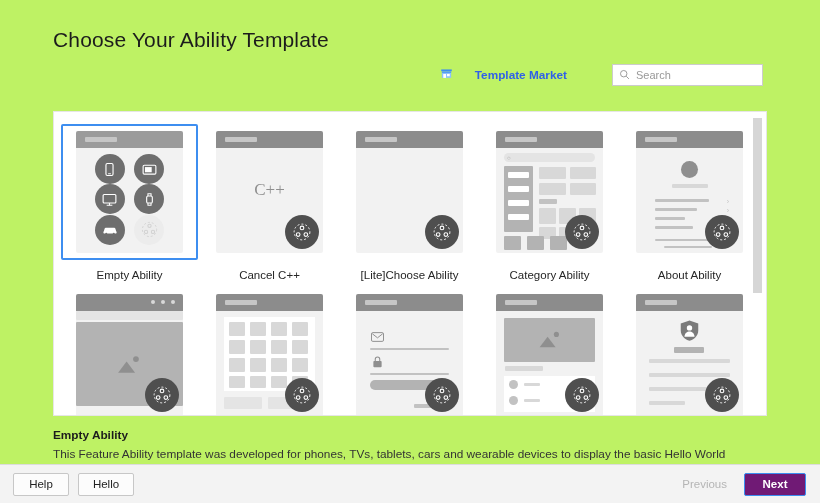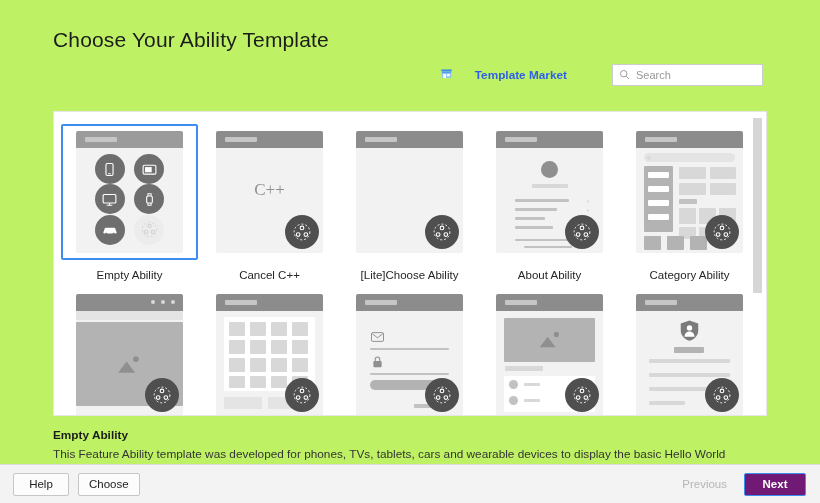--- a/index.html
+++ b/index.html
@@ -342,48 +342,20 @@
             </div>
             <div class="card-label">[Lite]Choose Ability</div>
           </div>
 
           <div class="card">
             <div class="thumb-wrap">
               <div class="thumb">
                 <div class="tbar">
                     <div class="tbar-pill"></div>
                   </div>
-                <div style="position:absolute;left:45px;top:30px;width:17px;height:17px;border-radius:50%;background:#8f8f8f;"></div>
-                <div class="ph" style="left:36px;top:53px;width:36px;height:4px;"></div>
-                <div class="ph dark" style="left:19px;top:68px;width:54px;height:3px;"></div>
-                <div class="ph dark" style="left:19px;top:77px;width:42px;height:3px;"></div>
-                <div class="ph dark" style="left:19px;top:86px;width:30px;height:3px;"></div>
-                <div class="ph dark" style="left:19px;top:95px;width:38px;height:3px;"></div>
-                <div style="position:absolute;right:14px;top:66px;color:#c4c4c4;font-size:7px;line-height:9px;">›<br>›<br>›<br>›</div>
-                <div class="ph dark" style="left:19px;top:108px;width:66px;height:2px;"></div>
-                <div class="ph dark" style="left:28px;top:115px;width:48px;height:2px;"></div>
-                <div class="badge">
-                  <svg viewBox="0 0 24 24" width="22" height="22">
-                    <circle cx="12" cy="12" r="8.6" stroke="#fff" stroke-width="1" fill="none" stroke-dasharray="2.2 2.2"></circle>
-                    <circle cx="12" cy="7.6" r="2" stroke="#fff" stroke-width="1.2" fill="none"></circle>
-                    <circle cx="7.8" cy="14.8" r="2" stroke="#fff" stroke-width="1.2" fill="none"></circle>
-                    <circle cx="16.2" cy="14.8" r="2" stroke="#fff" stroke-width="1.2" fill="none"></circle>
-                  </svg>
-                </div>
-              </div>
-            </div>
-            <div class="card-label">About Ability</div>
-          </div>
-
-          <div class="card">
-            <div class="thumb-wrap">
-              <div class="thumb">
-                <div class="tbar">
-                    <div class="tbar-pill"></div>
-                  </div>
                 <div class="ph light" style="left:8px;top:22px;right:8px;height:9px;border-radius:5px;"></div>
                 <div style="position:absolute;left:11px;top:24px;color:#9a9a9a;font-size:6px;">○</div>
                 <div class="ph darker" style="left:8px;top:35px;width:29px;height:66px;"></div>
                 <div class="ph" style="left:12px;top:41px;width:21px;height:6px;background:#fff;"></div>
                 <div class="ph" style="left:12px;top:55px;width:21px;height:6px;background:#fff;"></div>
                 <div class="ph" style="left:12px;top:69px;width:21px;height:6px;background:#fff;"></div>
                 <div class="ph" style="left:12px;top:83px;width:21px;height:6px;background:#fff;"></div>
                 <div class="ph" style="left:43px;top:36px;width:27px;height:12px;"></div>
                 <div class="ph" style="left:74px;top:36px;width:26px;height:12px;"></div>
                 <div class="ph" style="left:43px;top:52px;width:27px;height:12px;"></div>
@@ -408,20 +380,48 @@
                 </div>
               </div>
             </div>
             <div class="card-label">Category Ability</div>
           </div>
 
           <div class="card">
             <div class="thumb-wrap">
               <div class="thumb">
                 <div class="tbar">
+                    <div class="tbar-pill"></div>
+                  </div>
+                <div style="position:absolute;left:45px;top:30px;width:17px;height:17px;border-radius:50%;background:#8f8f8f;"></div>
+                <div class="ph" style="left:36px;top:53px;width:36px;height:4px;"></div>
+                <div class="ph dark" style="left:19px;top:68px;width:54px;height:3px;"></div>
+                <div class="ph dark" style="left:19px;top:77px;width:42px;height:3px;"></div>
+                <div class="ph dark" style="left:19px;top:86px;width:30px;height:3px;"></div>
+                <div class="ph dark" style="left:19px;top:95px;width:38px;height:3px;"></div>
+                <div style="position:absolute;right:14px;top:66px;color:#c4c4c4;font-size:7px;line-height:9px;">›<br>›<br>›<br>›</div>
+                <div class="ph dark" style="left:19px;top:108px;width:66px;height:2px;"></div>
+                <div class="ph dark" style="left:28px;top:115px;width:48px;height:2px;"></div>
+                <div class="badge">
+                  <svg viewBox="0 0 24 24" width="22" height="22">
+                    <circle cx="12" cy="12" r="8.6" stroke="#fff" stroke-width="1" fill="none" stroke-dasharray="2.2 2.2"></circle>
+                    <circle cx="12" cy="7.6" r="2" stroke="#fff" stroke-width="1.2" fill="none"></circle>
+                    <circle cx="7.8" cy="14.8" r="2" stroke="#fff" stroke-width="1.2" fill="none"></circle>
+                    <circle cx="16.2" cy="14.8" r="2" stroke="#fff" stroke-width="1.2" fill="none"></circle>
+                  </svg>
+                </div>
+              </div>
+            </div>
+            <div class="card-label">About Ability</div>
+          </div>
+
+          <div class="card">
+            <div class="thumb-wrap">
+              <div class="thumb">
+                <div class="tbar">
                     <div class="tbar-dots">
                       <i></i>
                       <i></i>
                       <i></i>
                     </div>
                   </div>
                 <div class="ph light" style="left:0;top:17px;right:0;height:9px;"></div>
                 <div class="ph darker" style="left:0;top:28px;right:0;height:84px;"></div>
                 <svg viewBox="0 0 40 30" width="34" height="26" style="position:absolute;left:37px;top:58px;">
                   <circle cx="27" cy="8" r="3.4" fill="#8f8f8f"></circle>
@@ -577,20 +577,20 @@
 
     <div class="desc">
       <div class="desc-title">Empty Ability</div>
       <div class="desc-body">This Feature Ability template was developed for phones, TVs, tablets, cars and wearable devices to display the basic Hello World functions.</div>
     </div>
 
   </div>
 
   <div class="footer">
     <button class="btn">Help</button>
-    <button class="btn">Choose</button>
+    <button class="btn">Hello</button>
     <div class="footer-right">
       <button class="btn ghost">Previous</button>
       <button class="btn primary">Next</button>
     </div>
   </div>
 
 </div>
 
 </body></html>

